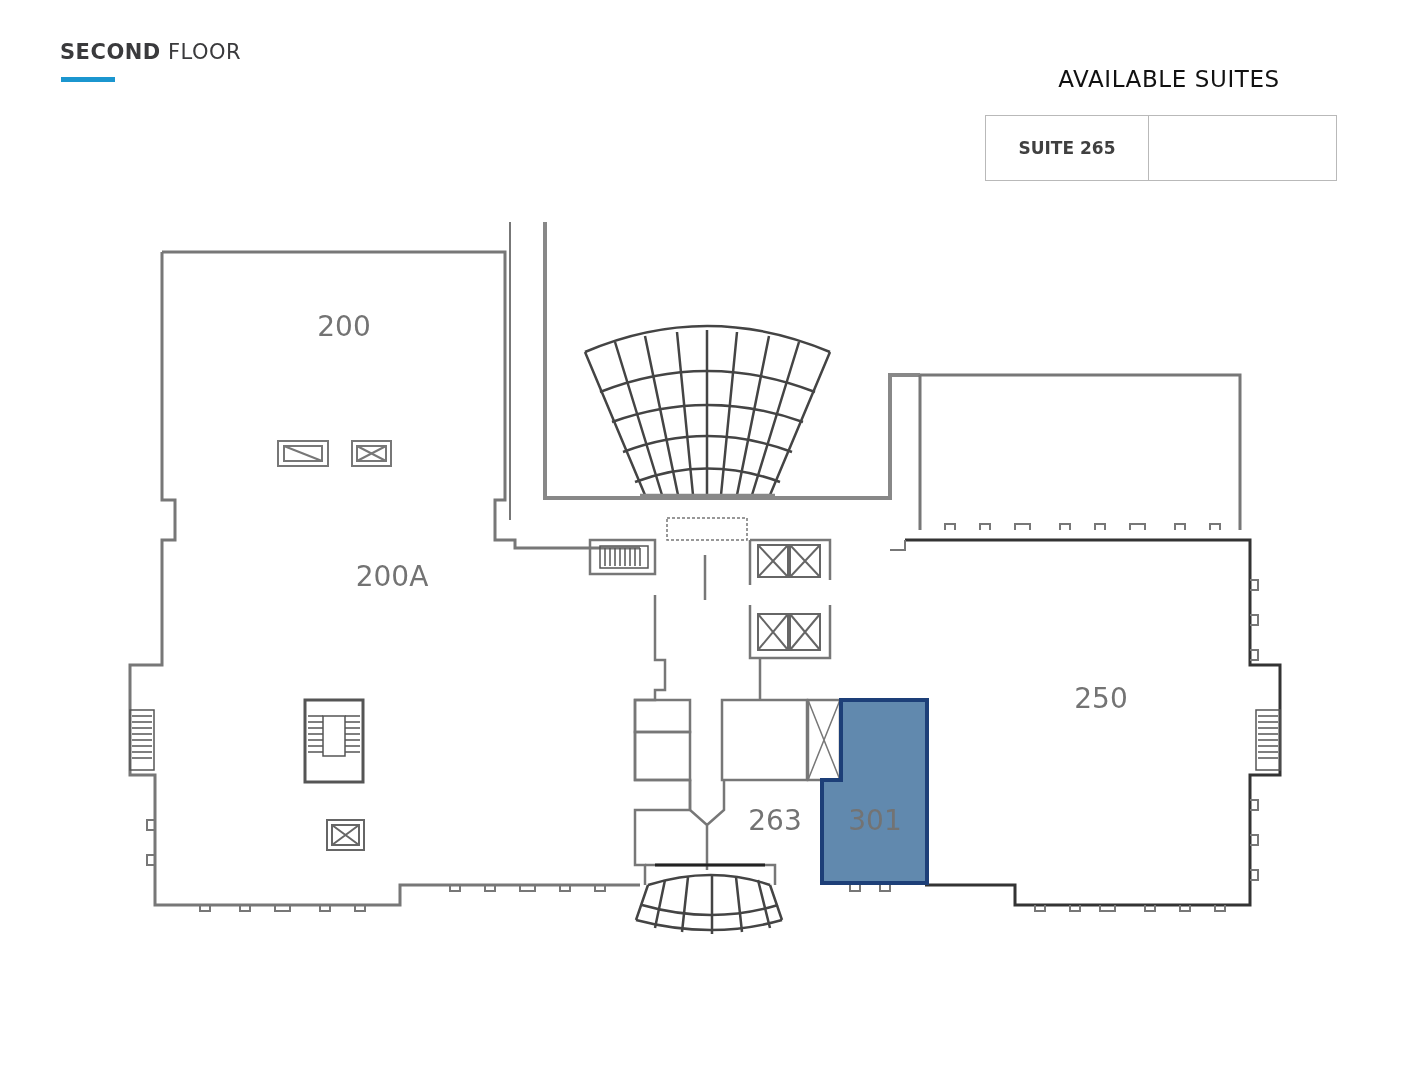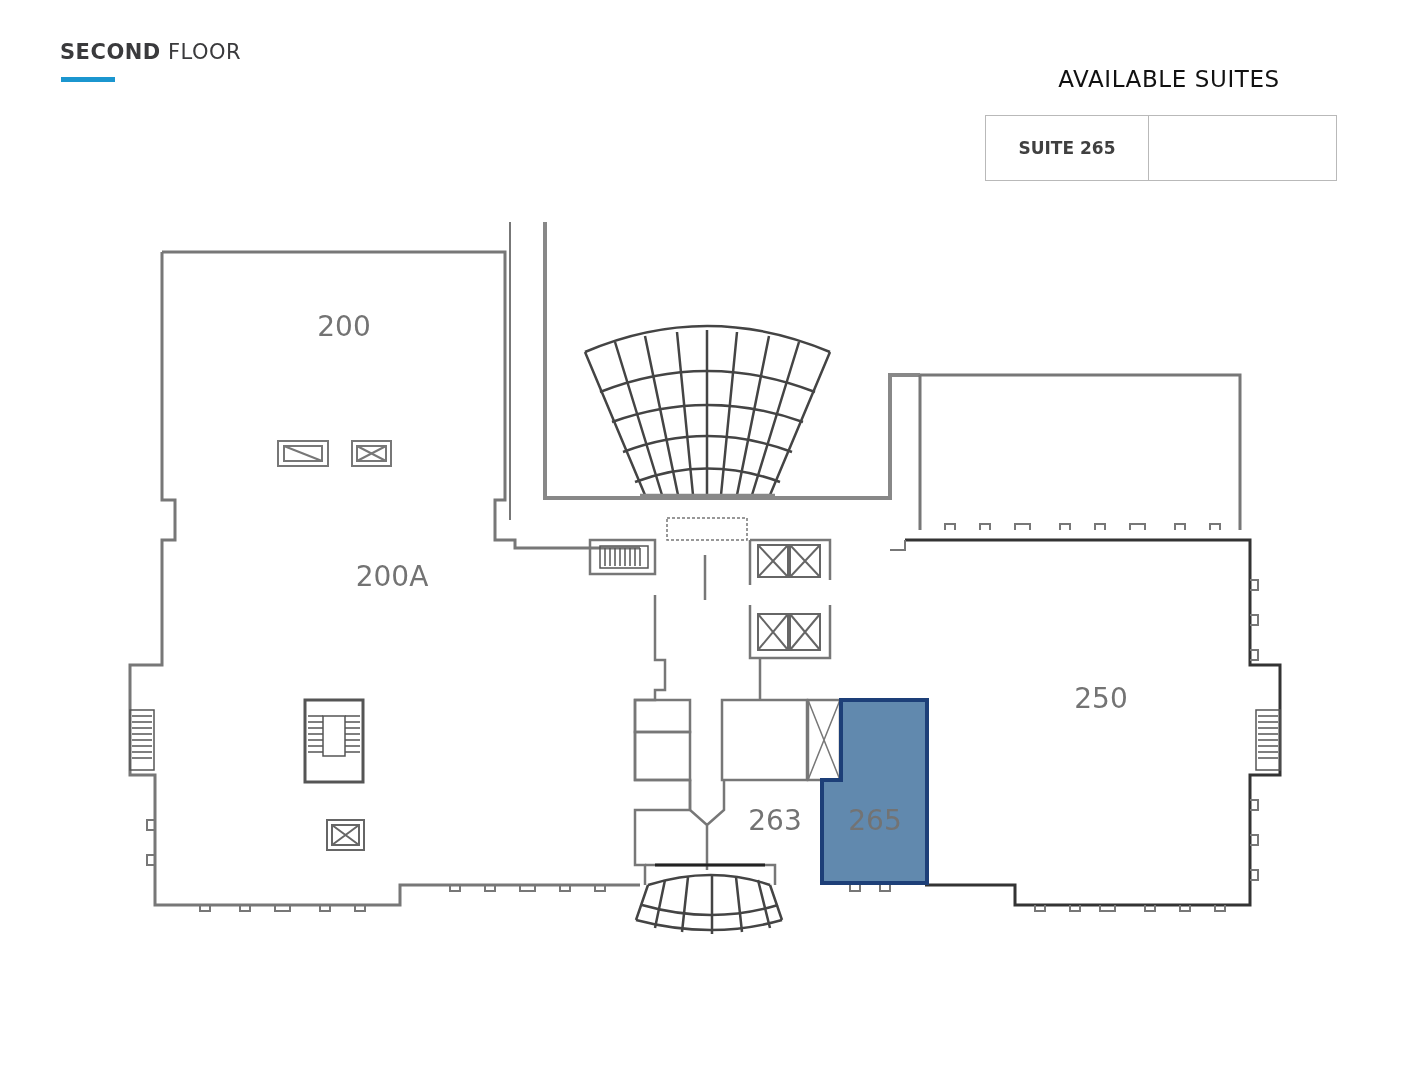--- a/index.html
+++ b/index.html
@@ -125,13 +125,13 @@
     <path d="M648,885 L636,920 M665,880 L655,928 M688,877 L682,932 M712,876 L712,934 M736,877 L742,932 M758,880 L770,928 M770,885 L782,920"></path>
   </g>
 
   <path d="M841,700 L927,700 L927,883 L822,883 L822,780 L841,780 Z" fill="#6189ae" stroke="#1d3f78" stroke-width="4"></path>
 </svg>
 
 <div class="room-label" style="left:344px; top:326px;">200</div>
 <div class="room-label" style="left:344px; top:576px;margin-left:48px;">200A</div>
 <div class="room-label" style="left:1101px; top:698px;text-align:center;">250</div>
 <div class="room-label" style="left:775px; top:820px;">263</div>
-<div class="room-label" style="left:875px; top:820px;">265</div>
+<div class="room-label" style="left:875px; top:820px;">301</div>
 
 </body></html>

